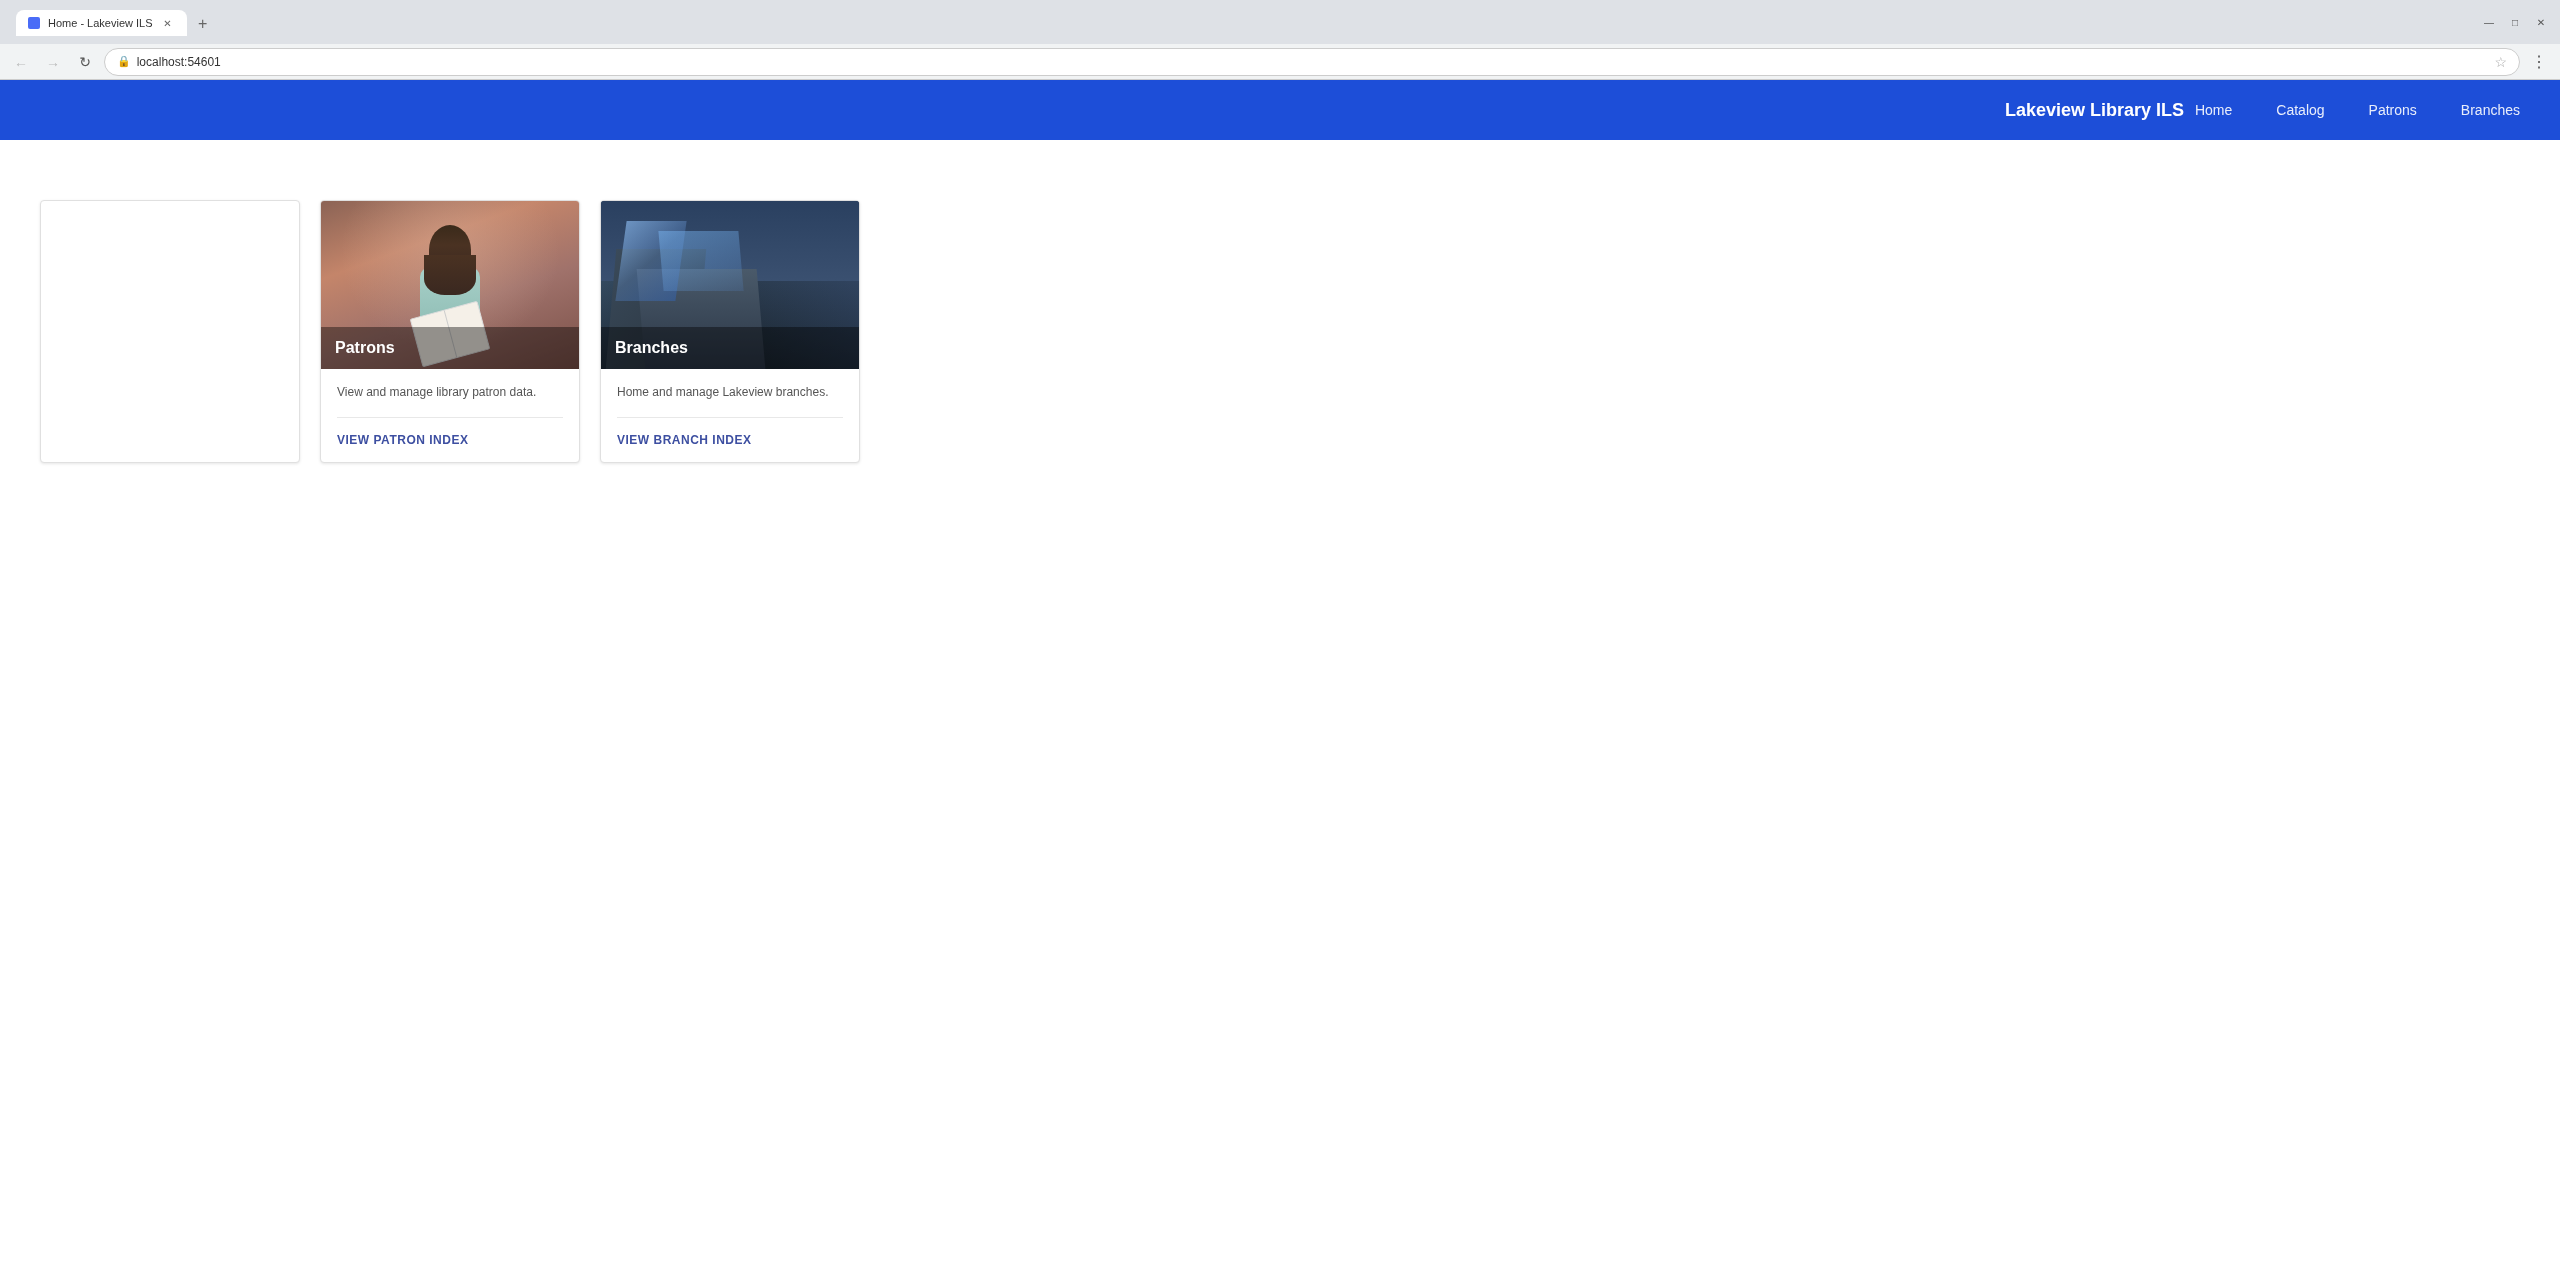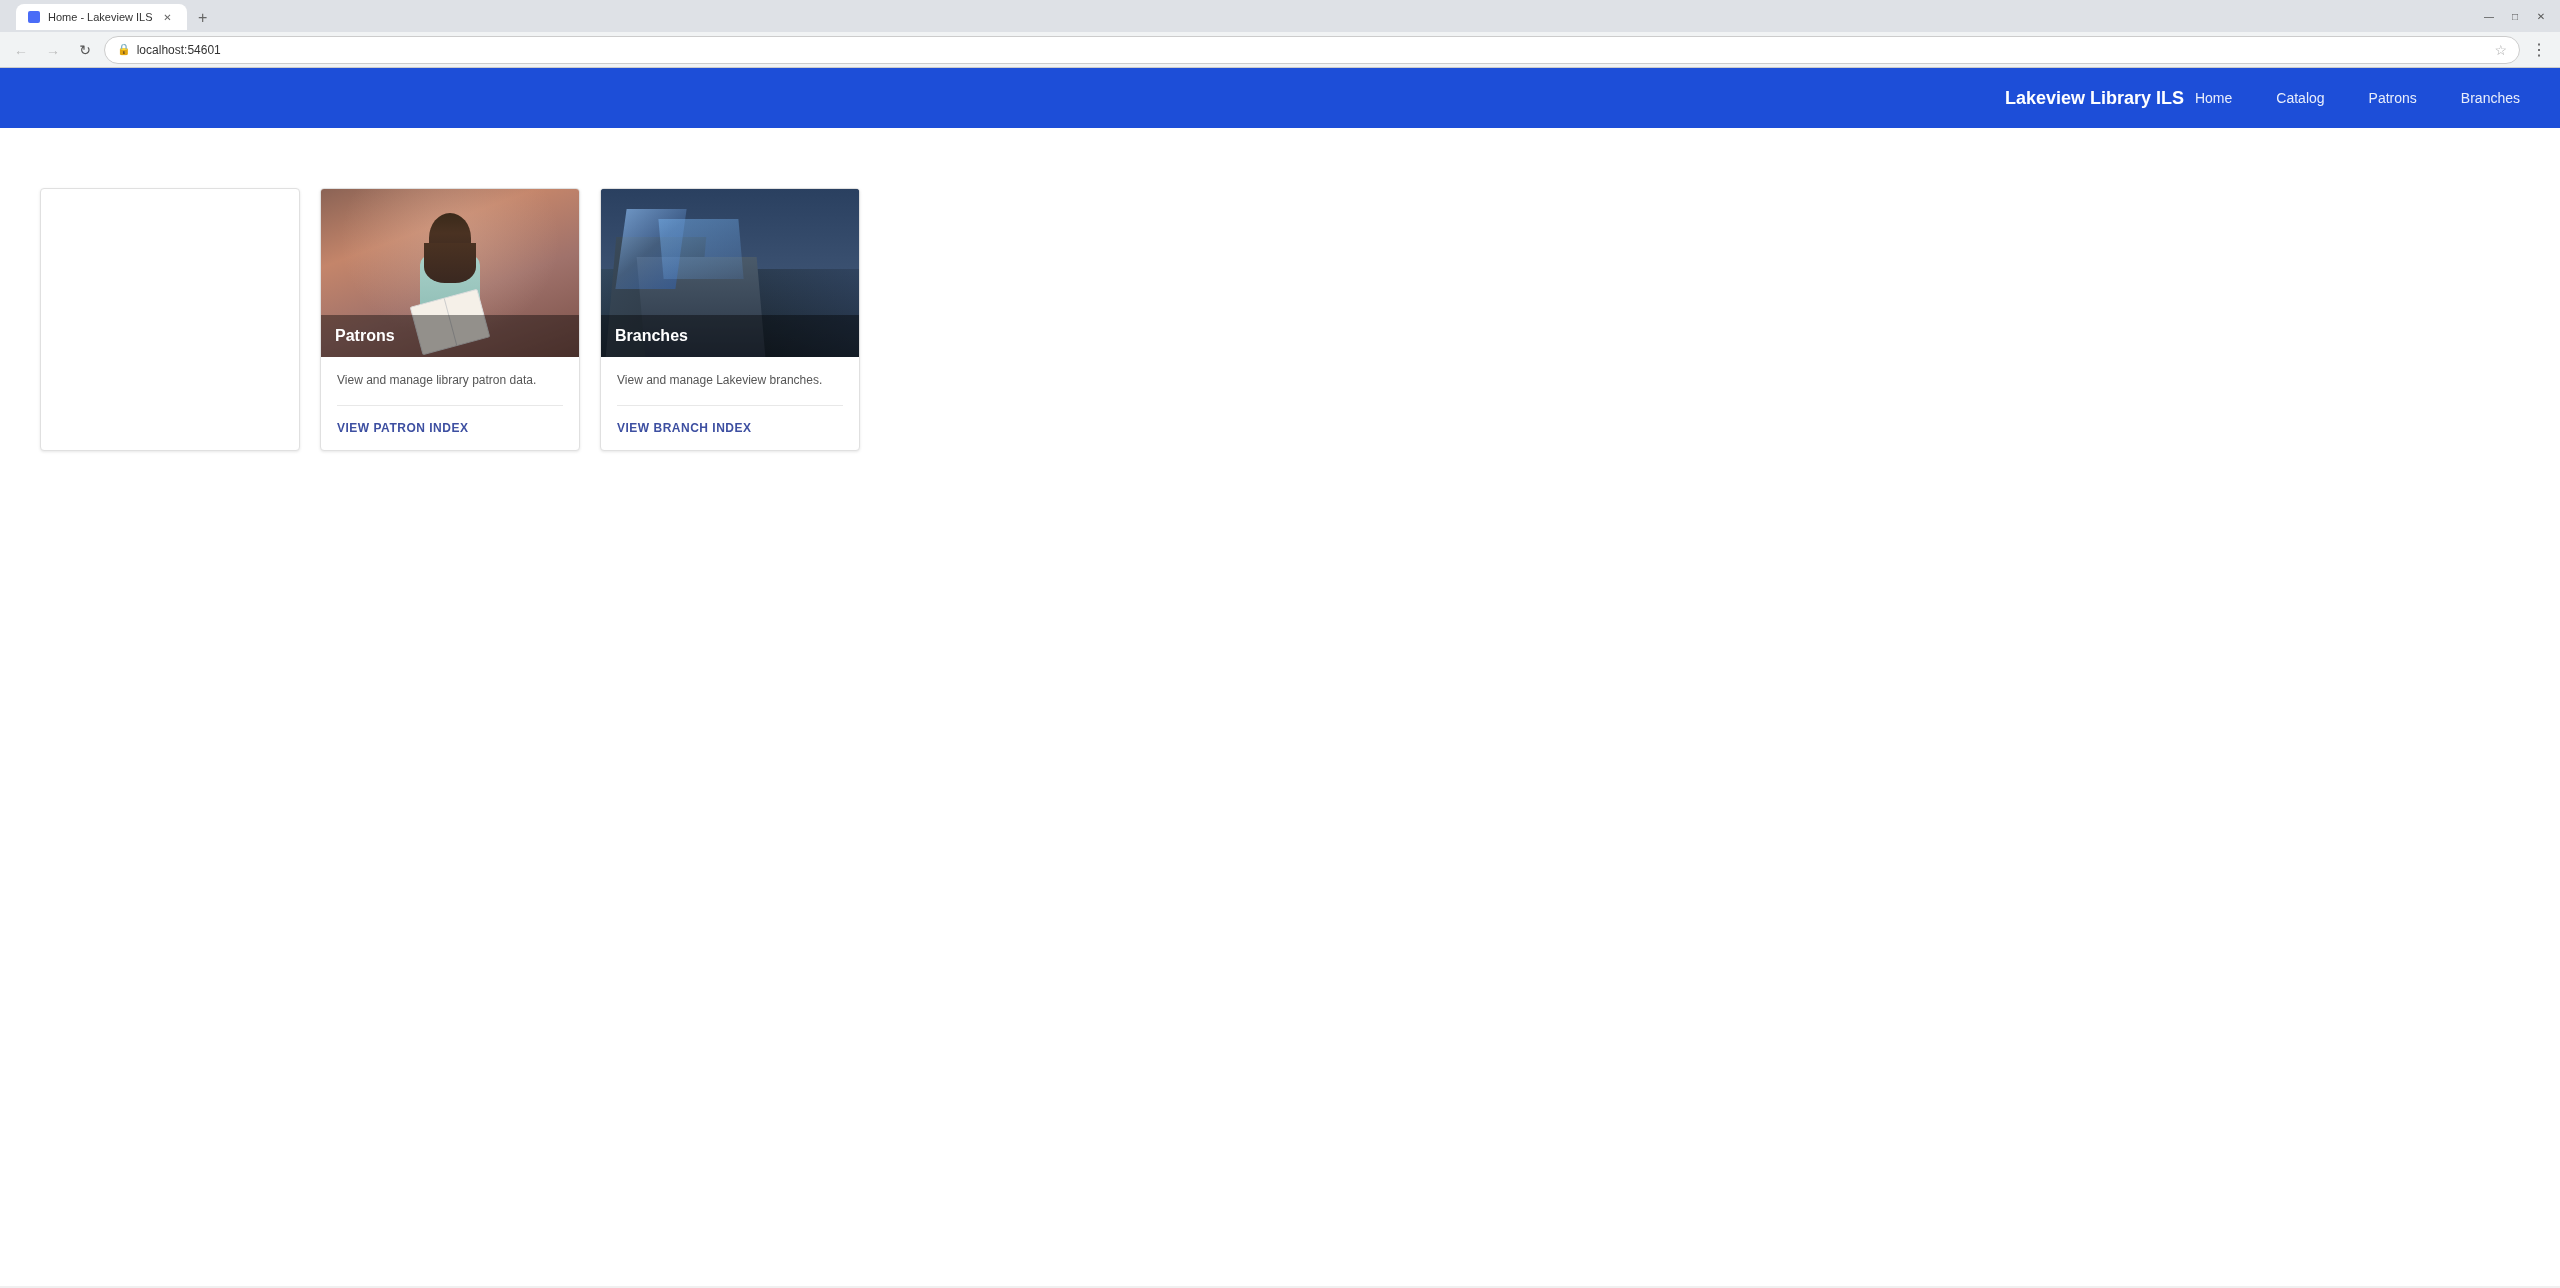--- a/index.html
+++ b/index.html
@@ -14,21 +14,21 @@
     .browser-chrome {
       background: #dee1e6;
       width: 100%;
     }
 
     .browser-titlebar {
       display: flex;
       align-items: center;
       padding: 8px 8px;
       background: #dee1e6;
-      height: 32px;
+      height: 44px;
     }
 
     .tab-bar {
       display: flex;
       align-items: flex-end;
       padding: 0 8px;
       background: #dee1e6;
       height: 28px;
     }
 
@@ -577,21 +577,21 @@
           <div class="sky-bg"></div>
           <div class="building-shape building-1"></div>
           <div class="building-shape building-2"></div>
           <div class="glass-panel-1"></div>
           <div class="glass-panel-2"></div>
           <div class="card-overlay">
             <span class="card-overlay-title">Branches</span>
           </div>
         </div>
         <div class="card-body">
-          <p class="card-description">View and manage Lakeview branches.</p>
+          <p class="card-description">Home and manage Lakeview branches.</p>
           <hr class="card-divider">
           <a class="card-link" href="#">VIEW BRANCH INDEX</a>
         </div>
       </div>
 
     </div>
   </div>
 
   <div class="page-footer-area"></div>
 </div>

